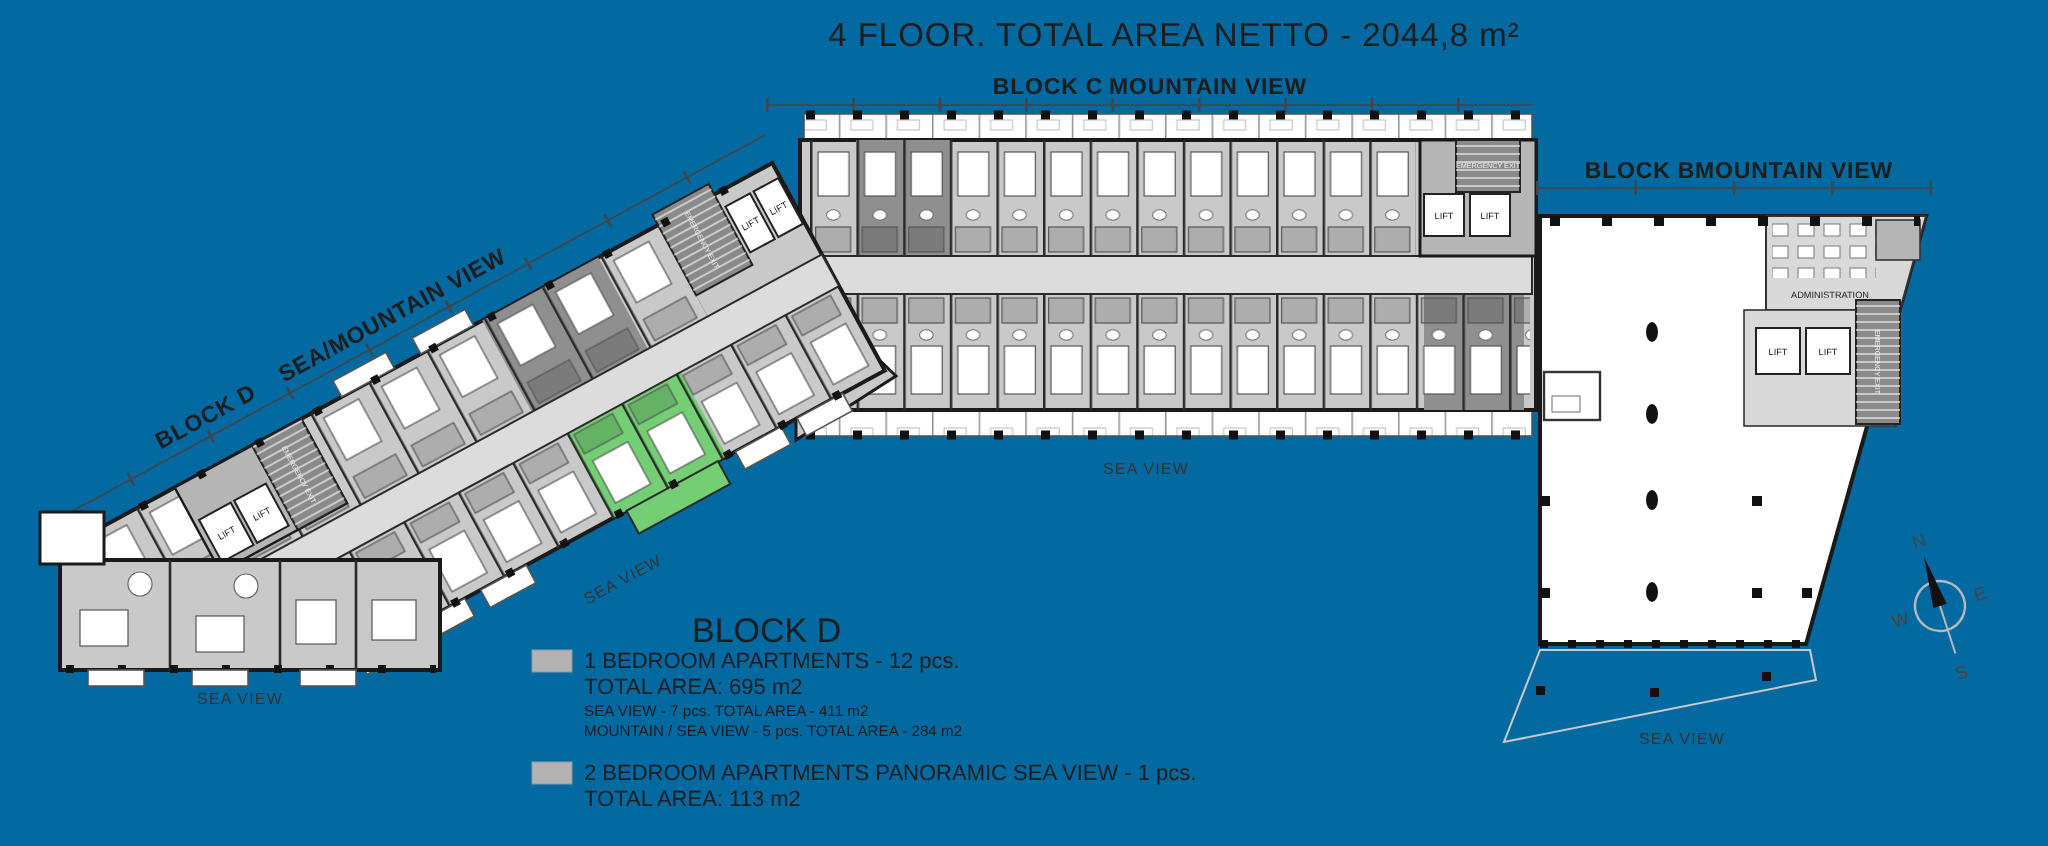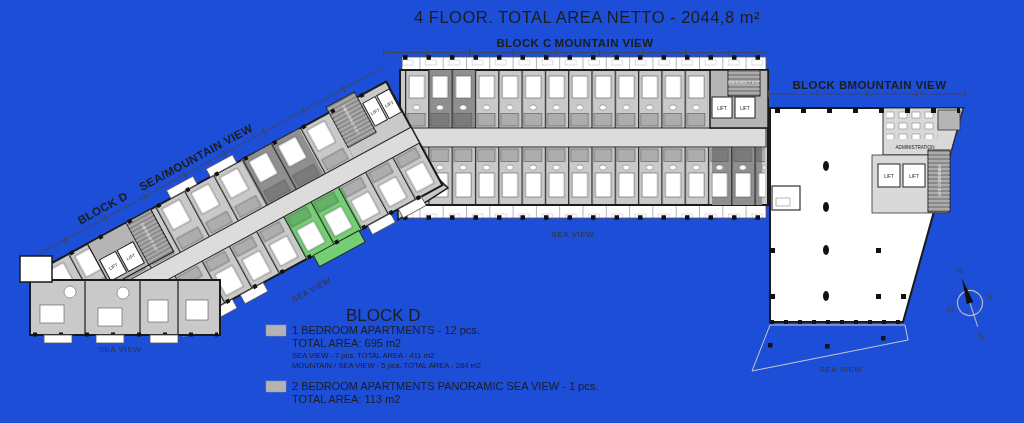--- a/index.html
+++ b/index.html
@@ -1,16 +1,16 @@
 <!DOCTYPE html>
 <html><head>
 <meta charset="utf-8">
 <style>
   html,body{margin:0;padding:0;background:#ffffff;}
-  .stage{position:relative;width:1024px;height:423px;background:#1d4ed8;overflow:hidden;
+  .stage{position:relative;width:1024px;height:423px;background:#0369a1;overflow:hidden;
          font-family:"Liberation Sans", sans-serif;}
   svg{display:block;}
   text{font-family:"Liberation Sans", sans-serif;fill:#1d1d1d;}
   .title{font-size:16.5px;letter-spacing:.5px;}
   .blockhead{font-size:11.5px;font-weight:bold;letter-spacing:.4px;}
   .viewlabel{font-size:8px;letter-spacing:.6px;fill:#333;}
   .tiny{font-size:4.6px;fill:#222;}
   .micro{font-size:3.6px;fill:#f2f2f2;}
   .legend-head{font-size:17px;}
   .legend-main{font-size:11px;}

